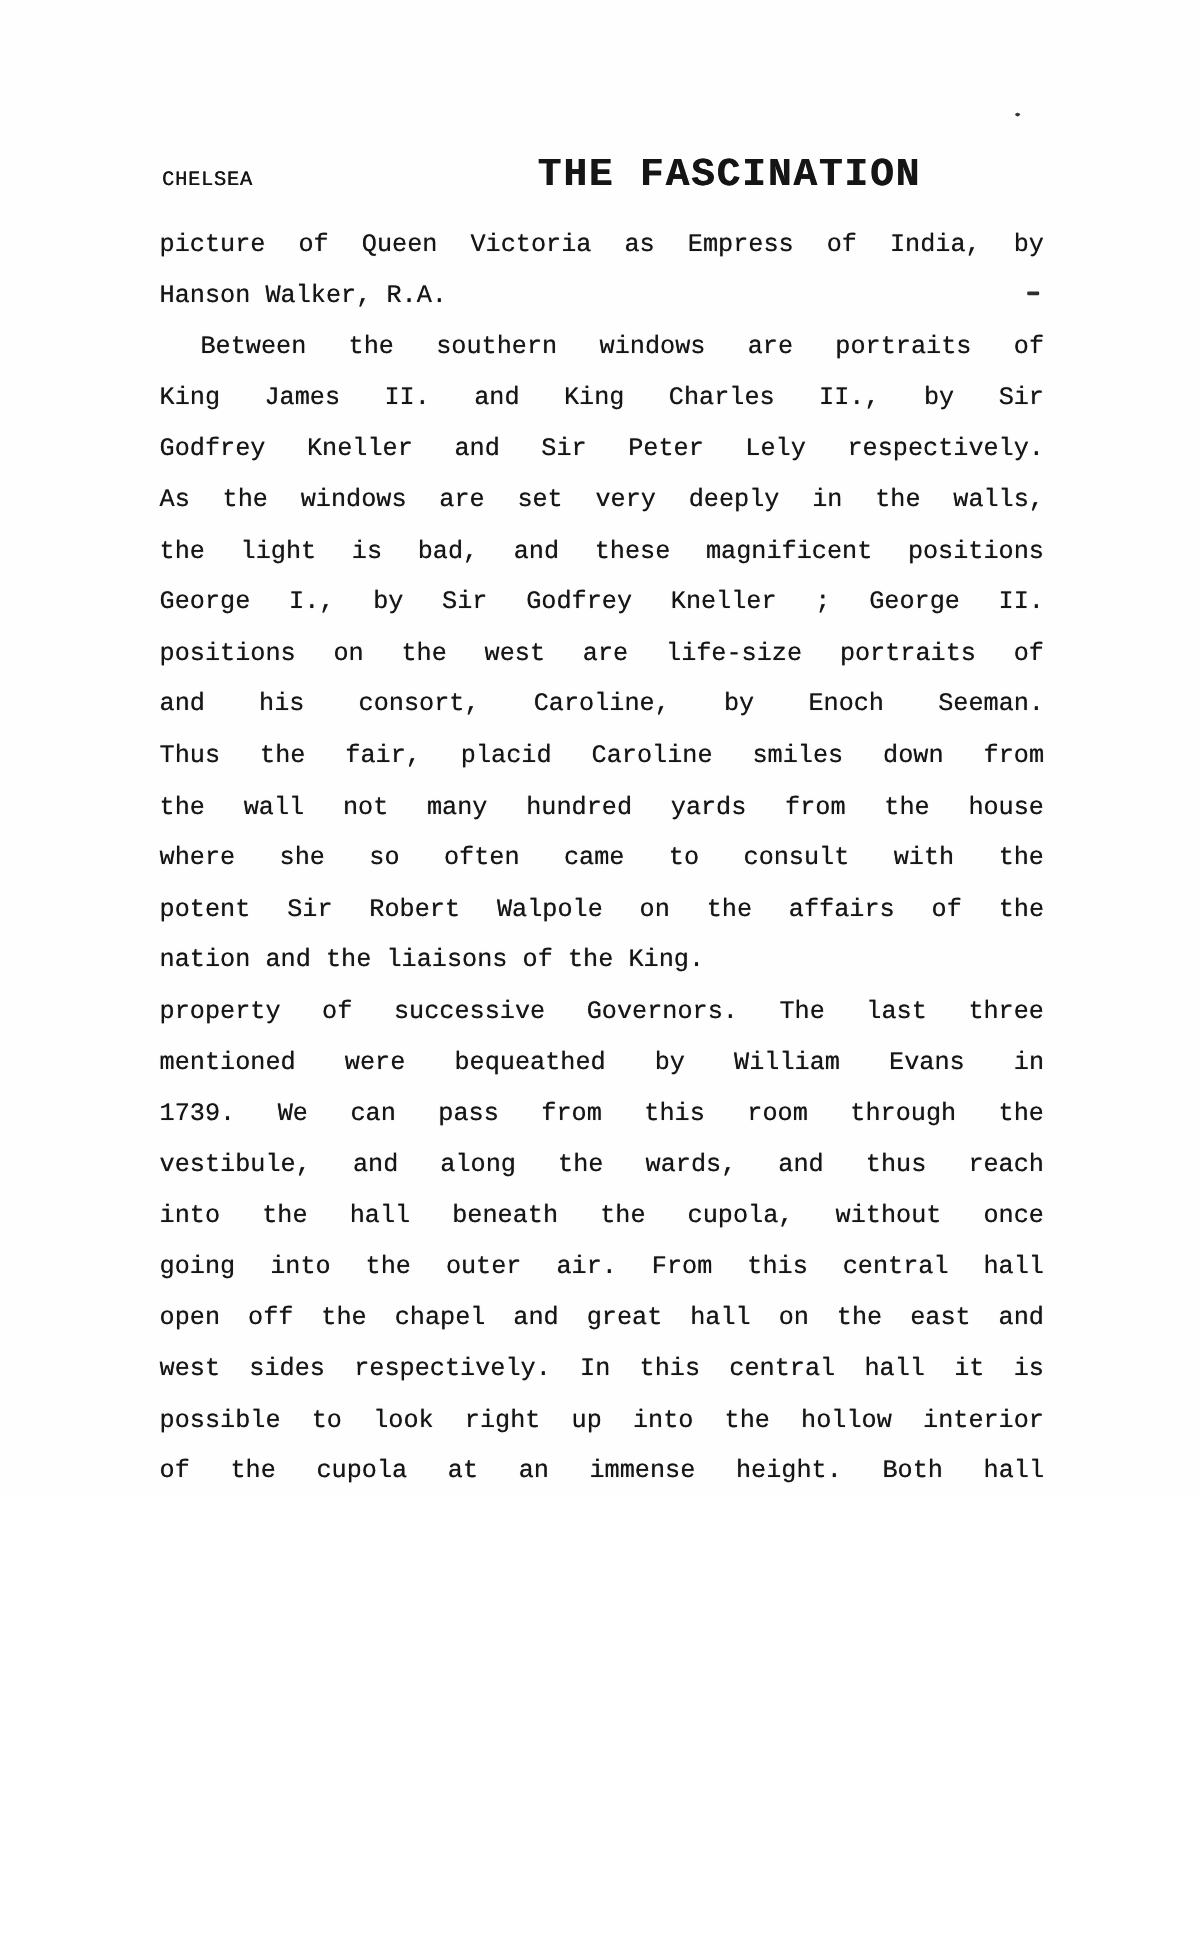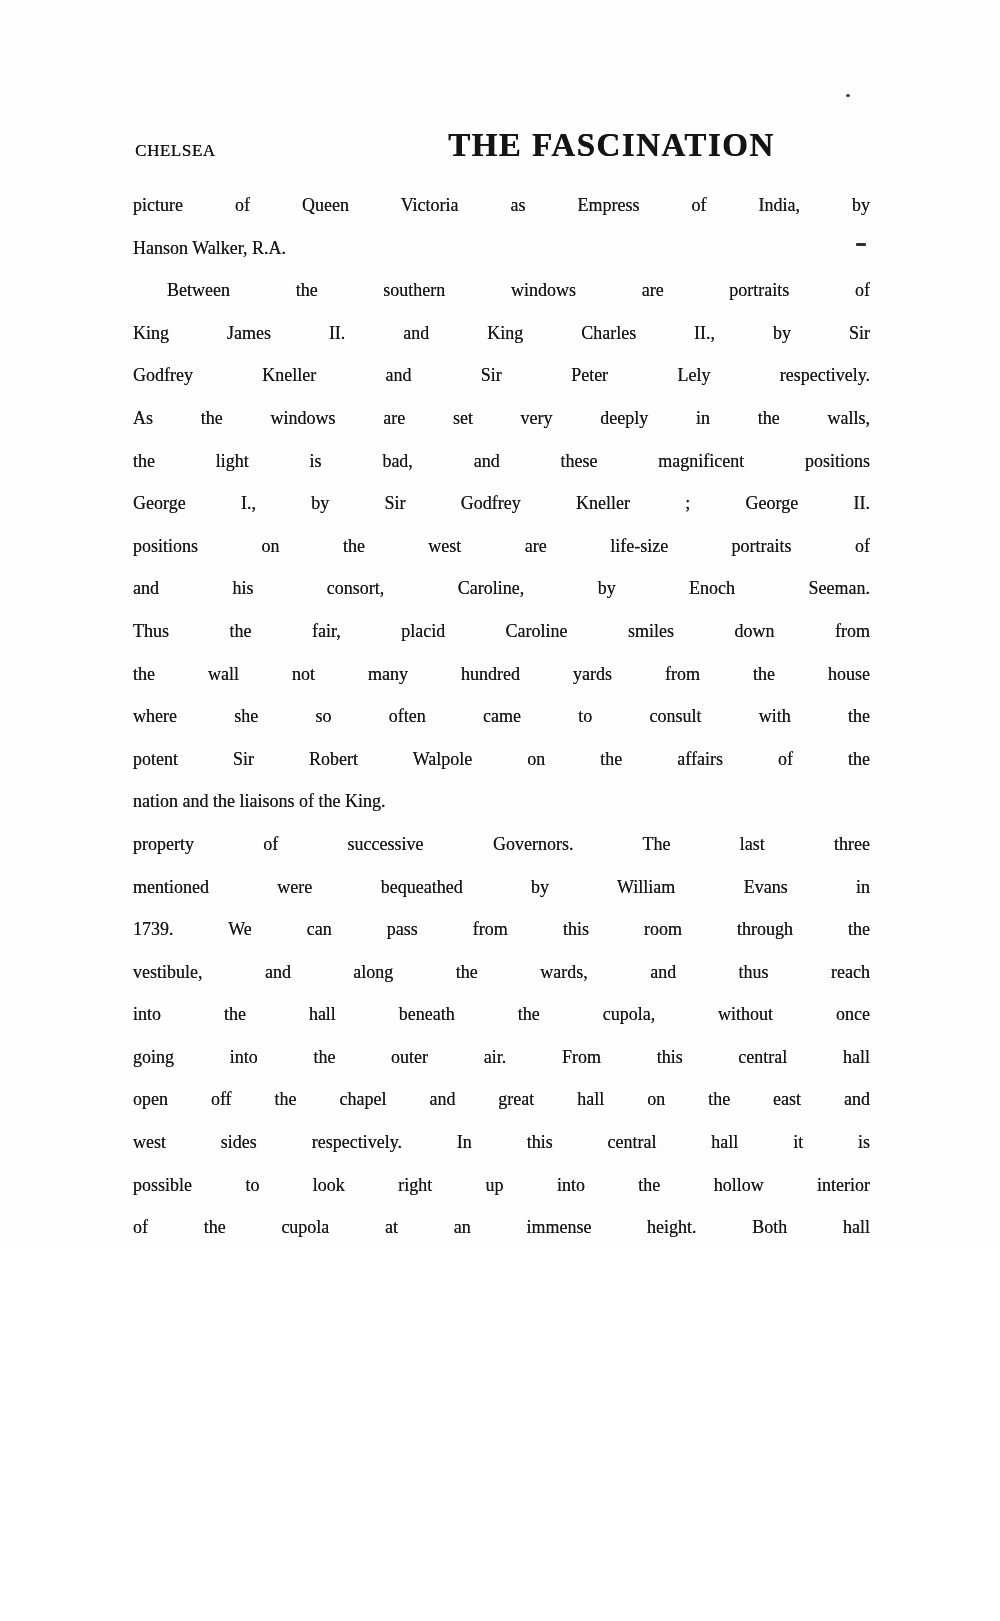--- a/index.html
+++ b/index.html
@@ -6,21 +6,21 @@
     --ink: #151515;
     --paper: #fefefe;
   }
   * { margin: 0; padding: 0; box-sizing: border-box; }
   html, body { background: #fff; }
   .page {
     position: relative;
     width: 1000px;
     height: 1245px;
     background: var(--paper);
-    font-family: Liberation Serif, serif;
+    font-family: Liberation Mono, monospace;
     color: var(--ink);
     overflow: hidden;
   }
   
   .running-head {
     position: absolute;
     top: 0; left: 133px;
     width: 737px; height: 180px;
   }
   .running-head .side {
@@ -40,21 +40,21 @@
     white-space: nowrap;
     text-shadow: 0.4px 0 0 currentColor;
   }
   
   .text-block {
     position: absolute;
     left: 133px; top: 184px;
     width: 737px;
   }
   .line {
-    font-size: 18px;
+    font-size: 21px;
     line-height: 42.6px;
     height: 42.6px;
     white-space: normal;
     text-align: justify;
     text-align-last: justify;
     text-shadow: 0 0 0.6px rgba(10,10,10,0.75);
   }
   .line.end { text-align-last: left; }
   .line.ind { text-indent: 34px; }
   

